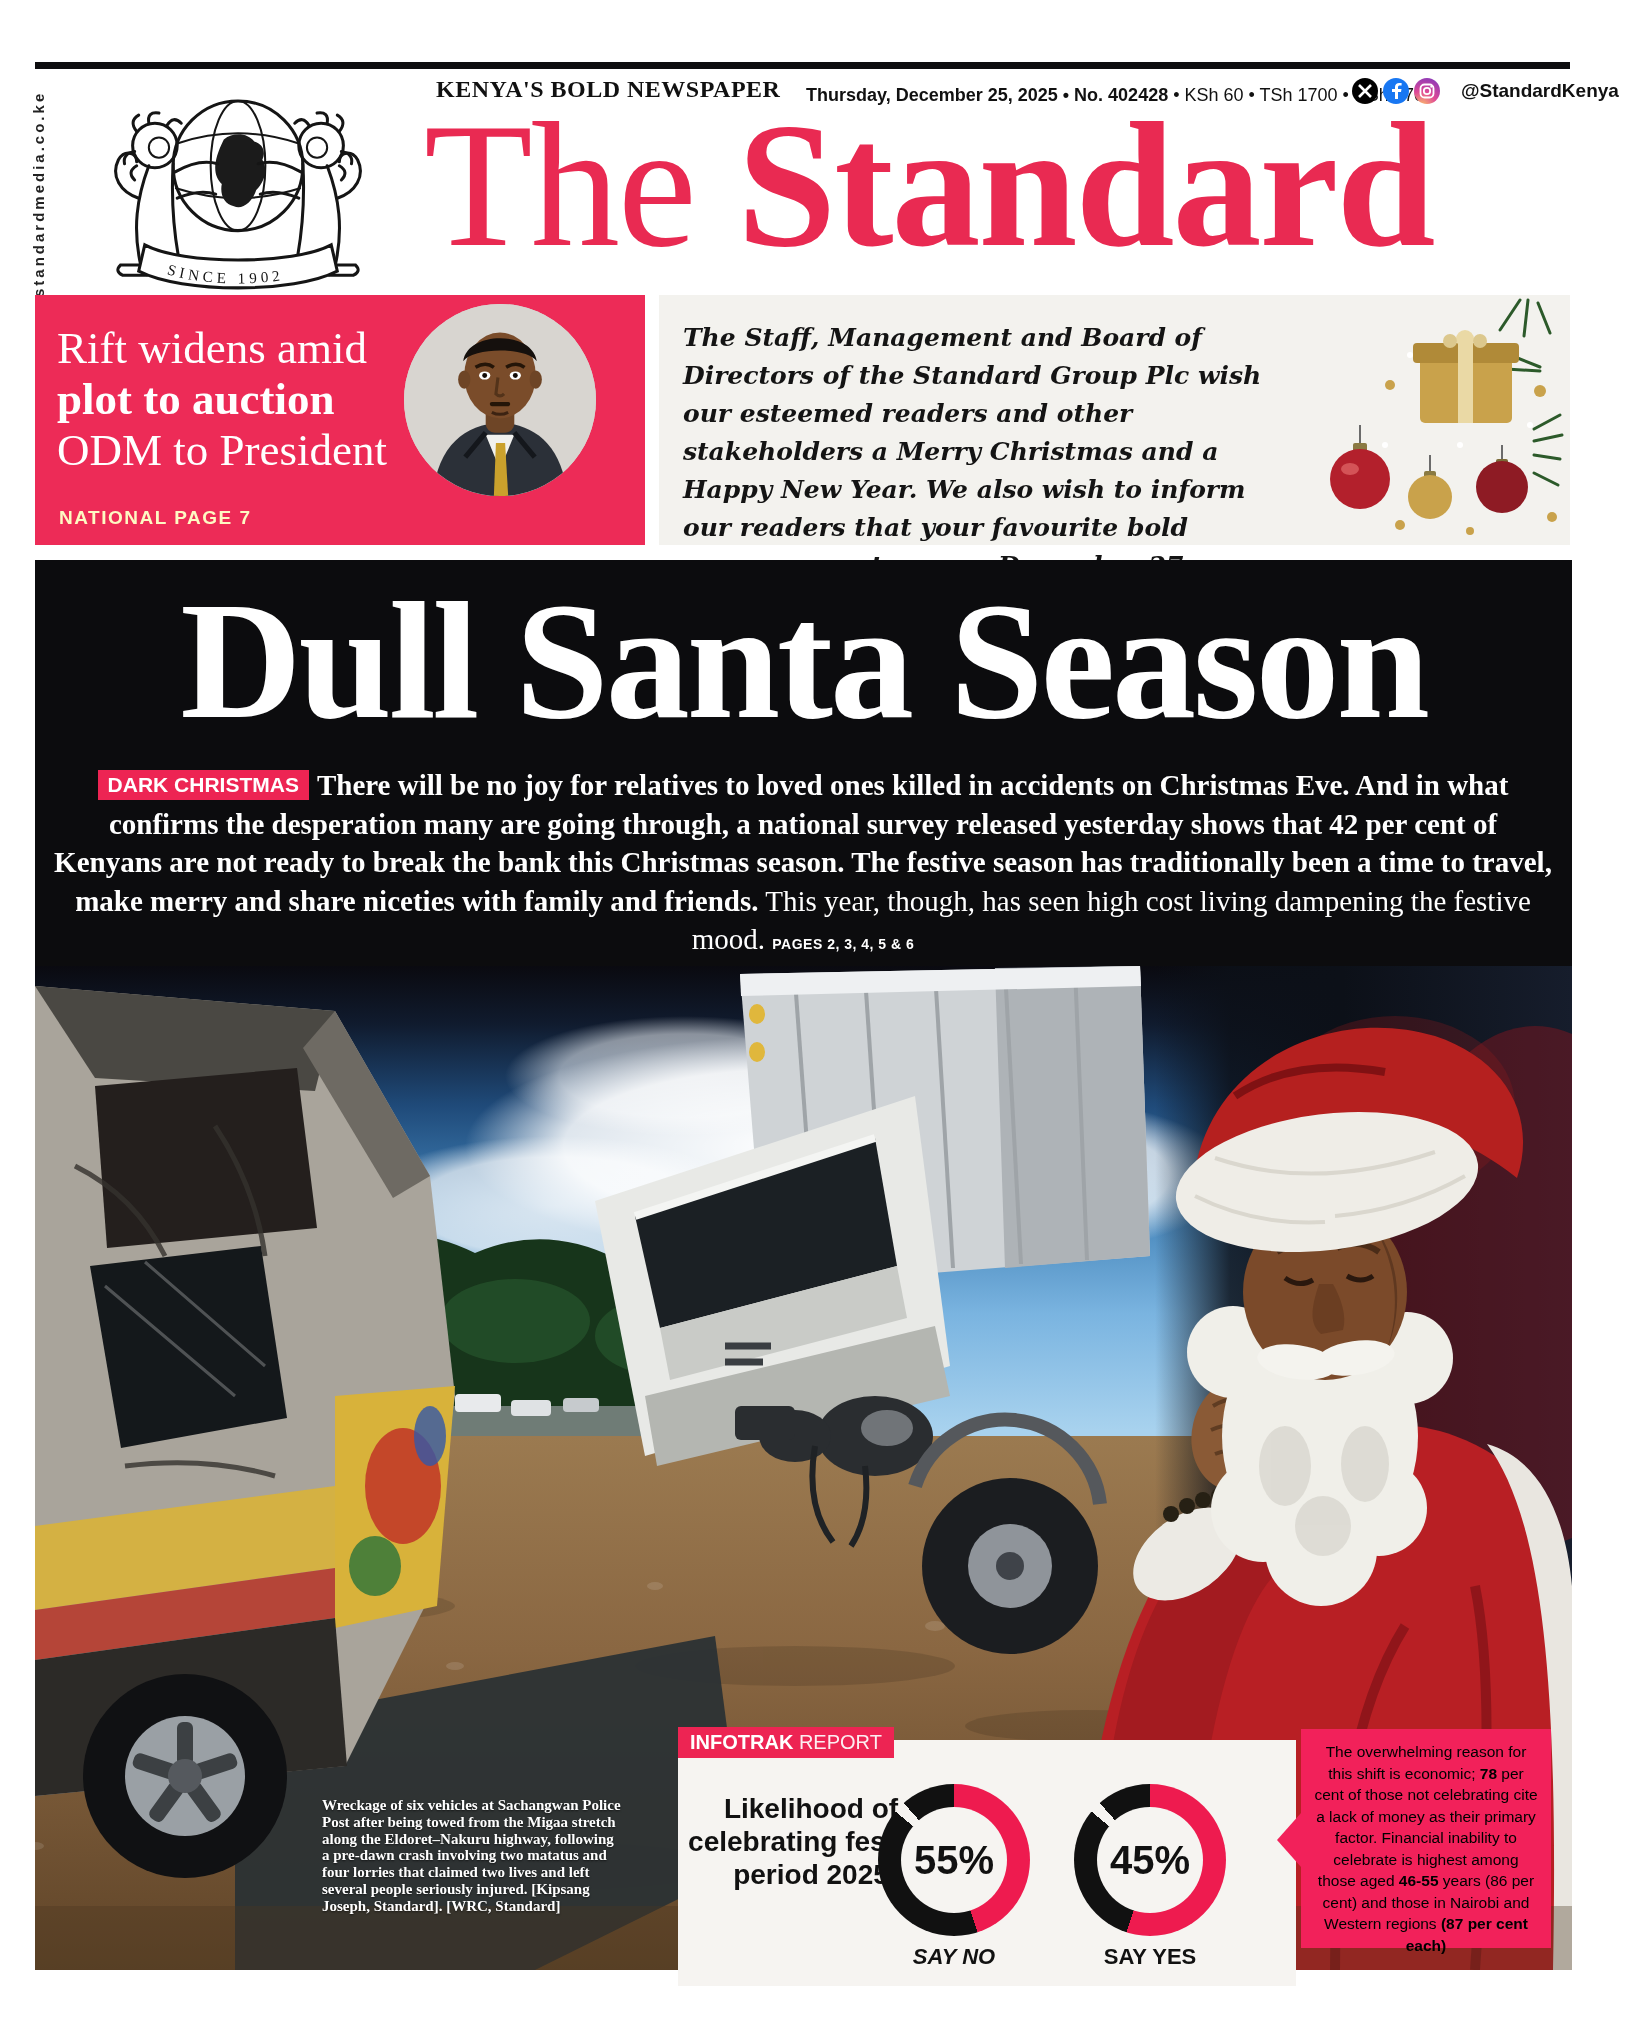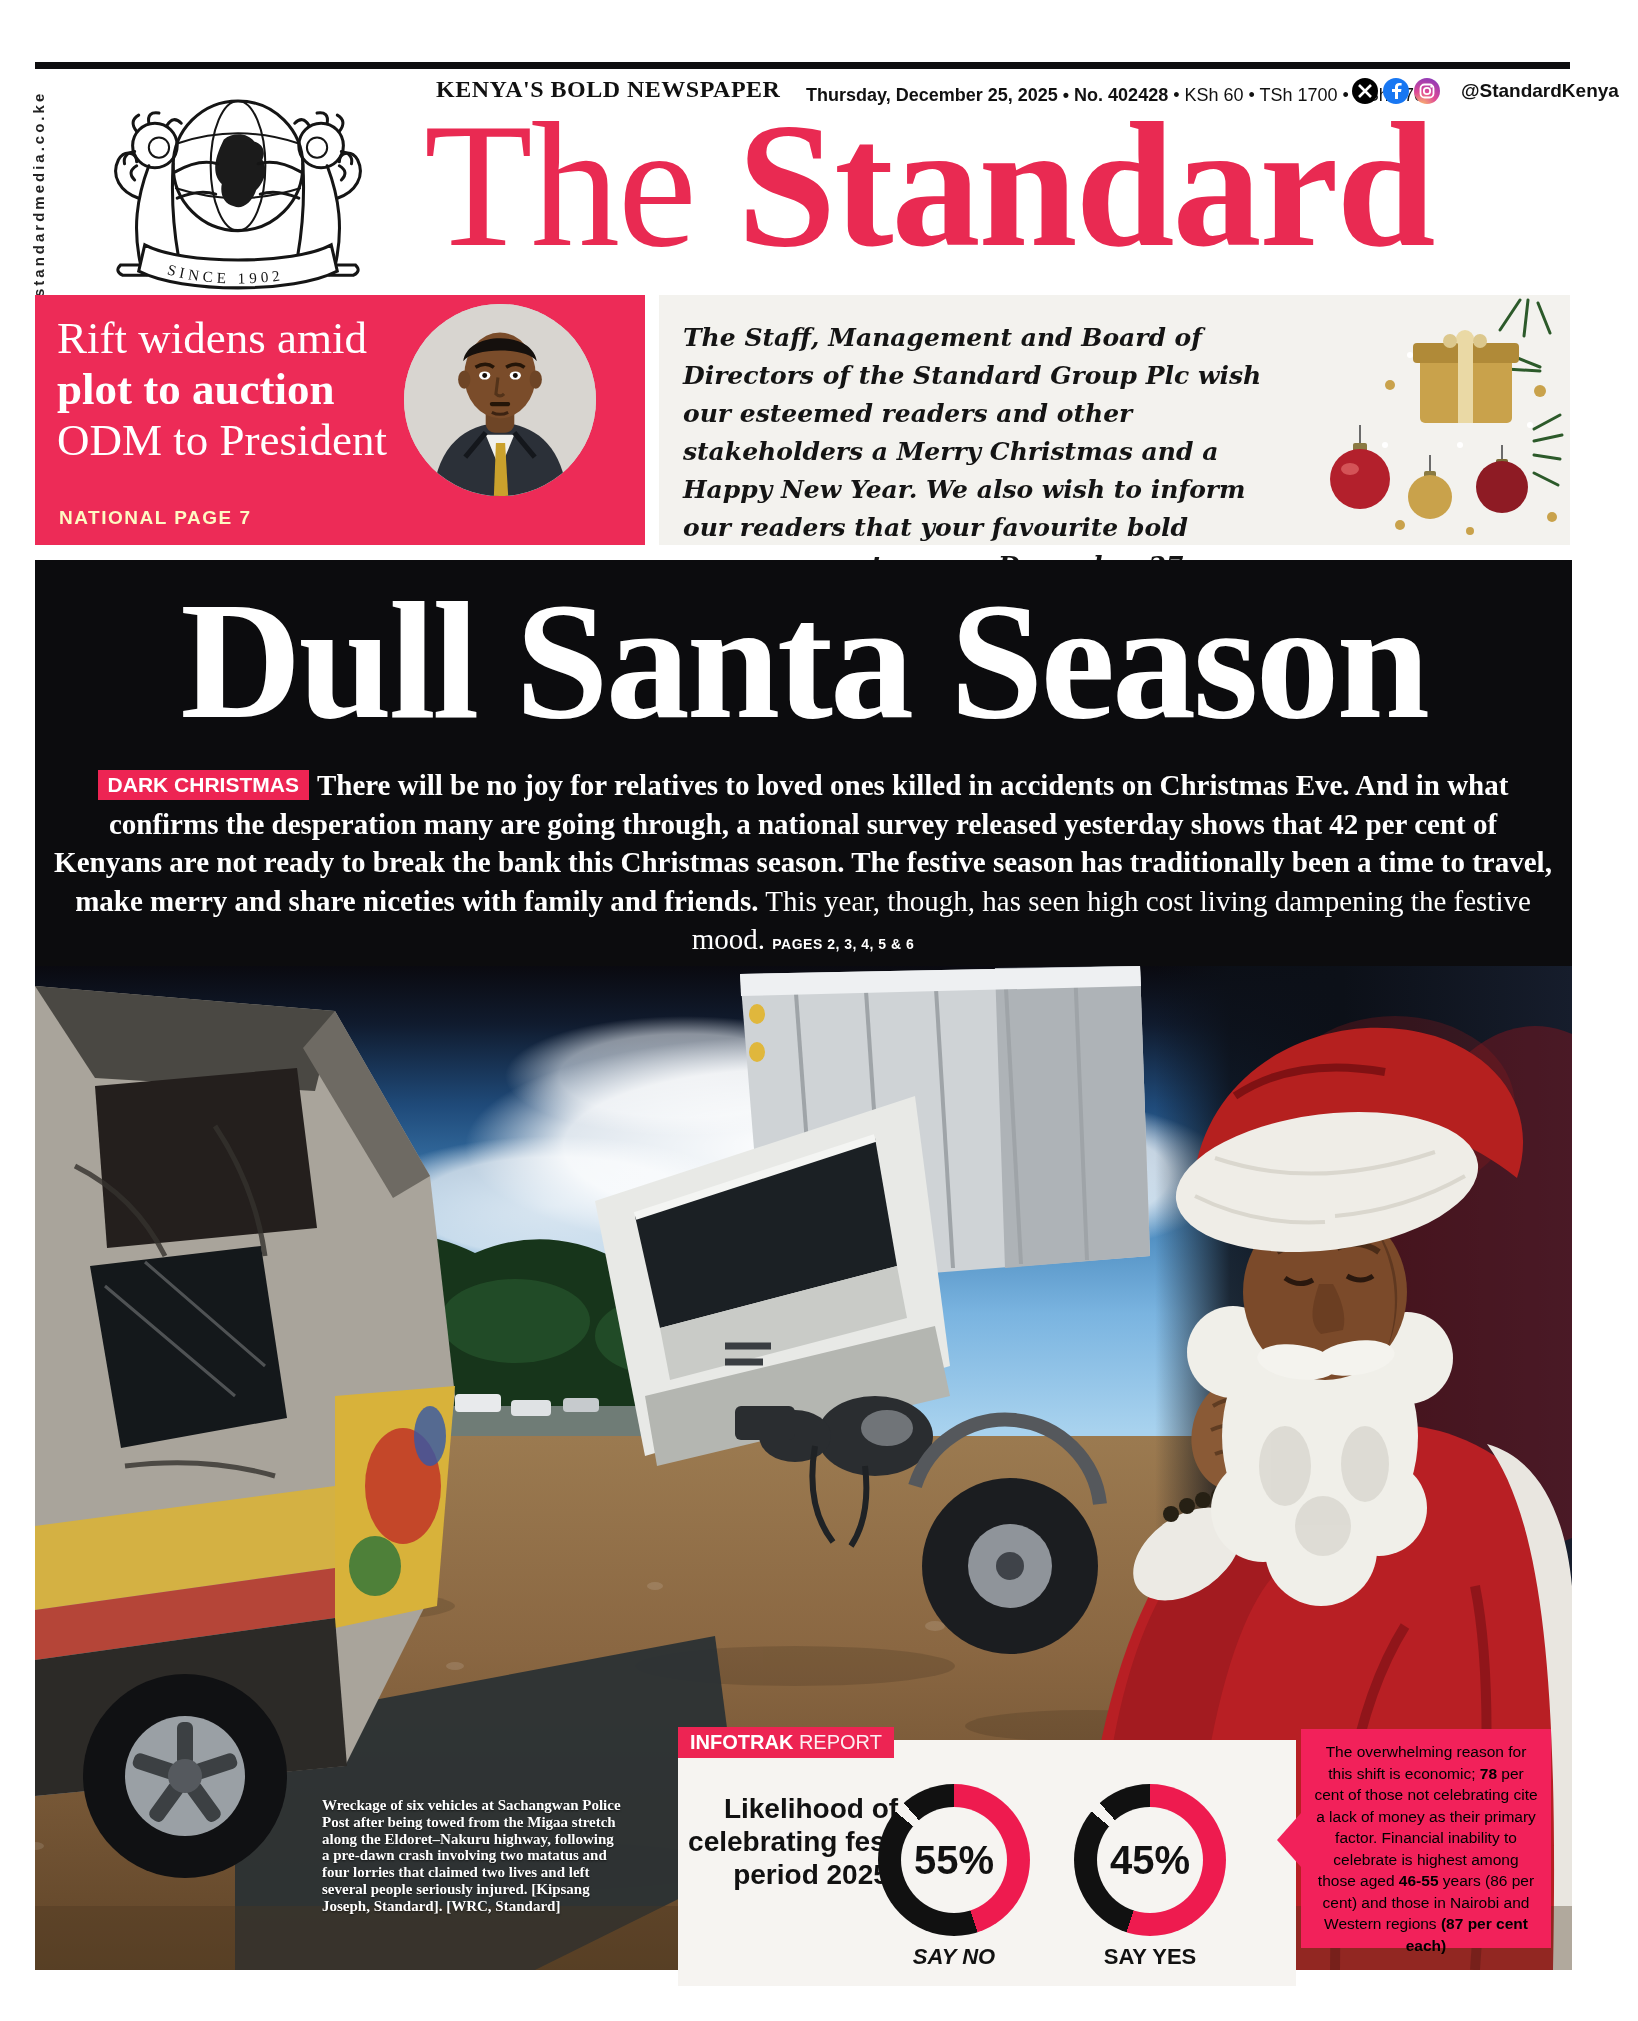--- a/index.html
+++ b/index.html
@@ -21,21 +21,21 @@
   .sf{background:#1877f2;}
   .si{background:radial-gradient(circle at 30% 110%,#fdc468 0%,#df4996 45%,#8a3ab9 90%);}
   .handle{font-weight:bold;font-size:19px;color:#111;margin-left:16px;}
   .masthead{left:424px;top:96px;font-family:"Liberation Serif",serif;color:#e92a52;
             font-size:178px;line-height:1;white-space:nowrap;letter-spacing:-2px;}
   .masthead .the{font-weight:normal;}
   .masthead .std{font-weight:bold;}
 
   
   .teaser{left:35px;top:295px;width:610px;height:250px;background:#ed2b57;}
-  .teaser-head{position:absolute;left:22px;top:18px;color:#fff;font-family:"Liberation Serif",serif;
+  .teaser-head{position:absolute;left:22px;top:28px;color:#fff;font-family:"Liberation Serif",serif;
                font-size:45px;line-height:51px;}
   .teaser-head .bold{font-weight:bold;}
   .teaser-kicker{position:absolute;left:24px;top:212px;color:#fef9c3;font-weight:bold;
                  font-size:19px;letter-spacing:1.5px;}
   .portrait{left:404px;top:304px;width:192px;height:192px;border-radius:50%;overflow:hidden;
             background:#d7d4cf;}
 
   
   .notice{left:659px;top:295px;width:911px;height:250px;background:#f3f2ee;}
   .notice-text{position:absolute;left:24px;top:24px;width:585px;

